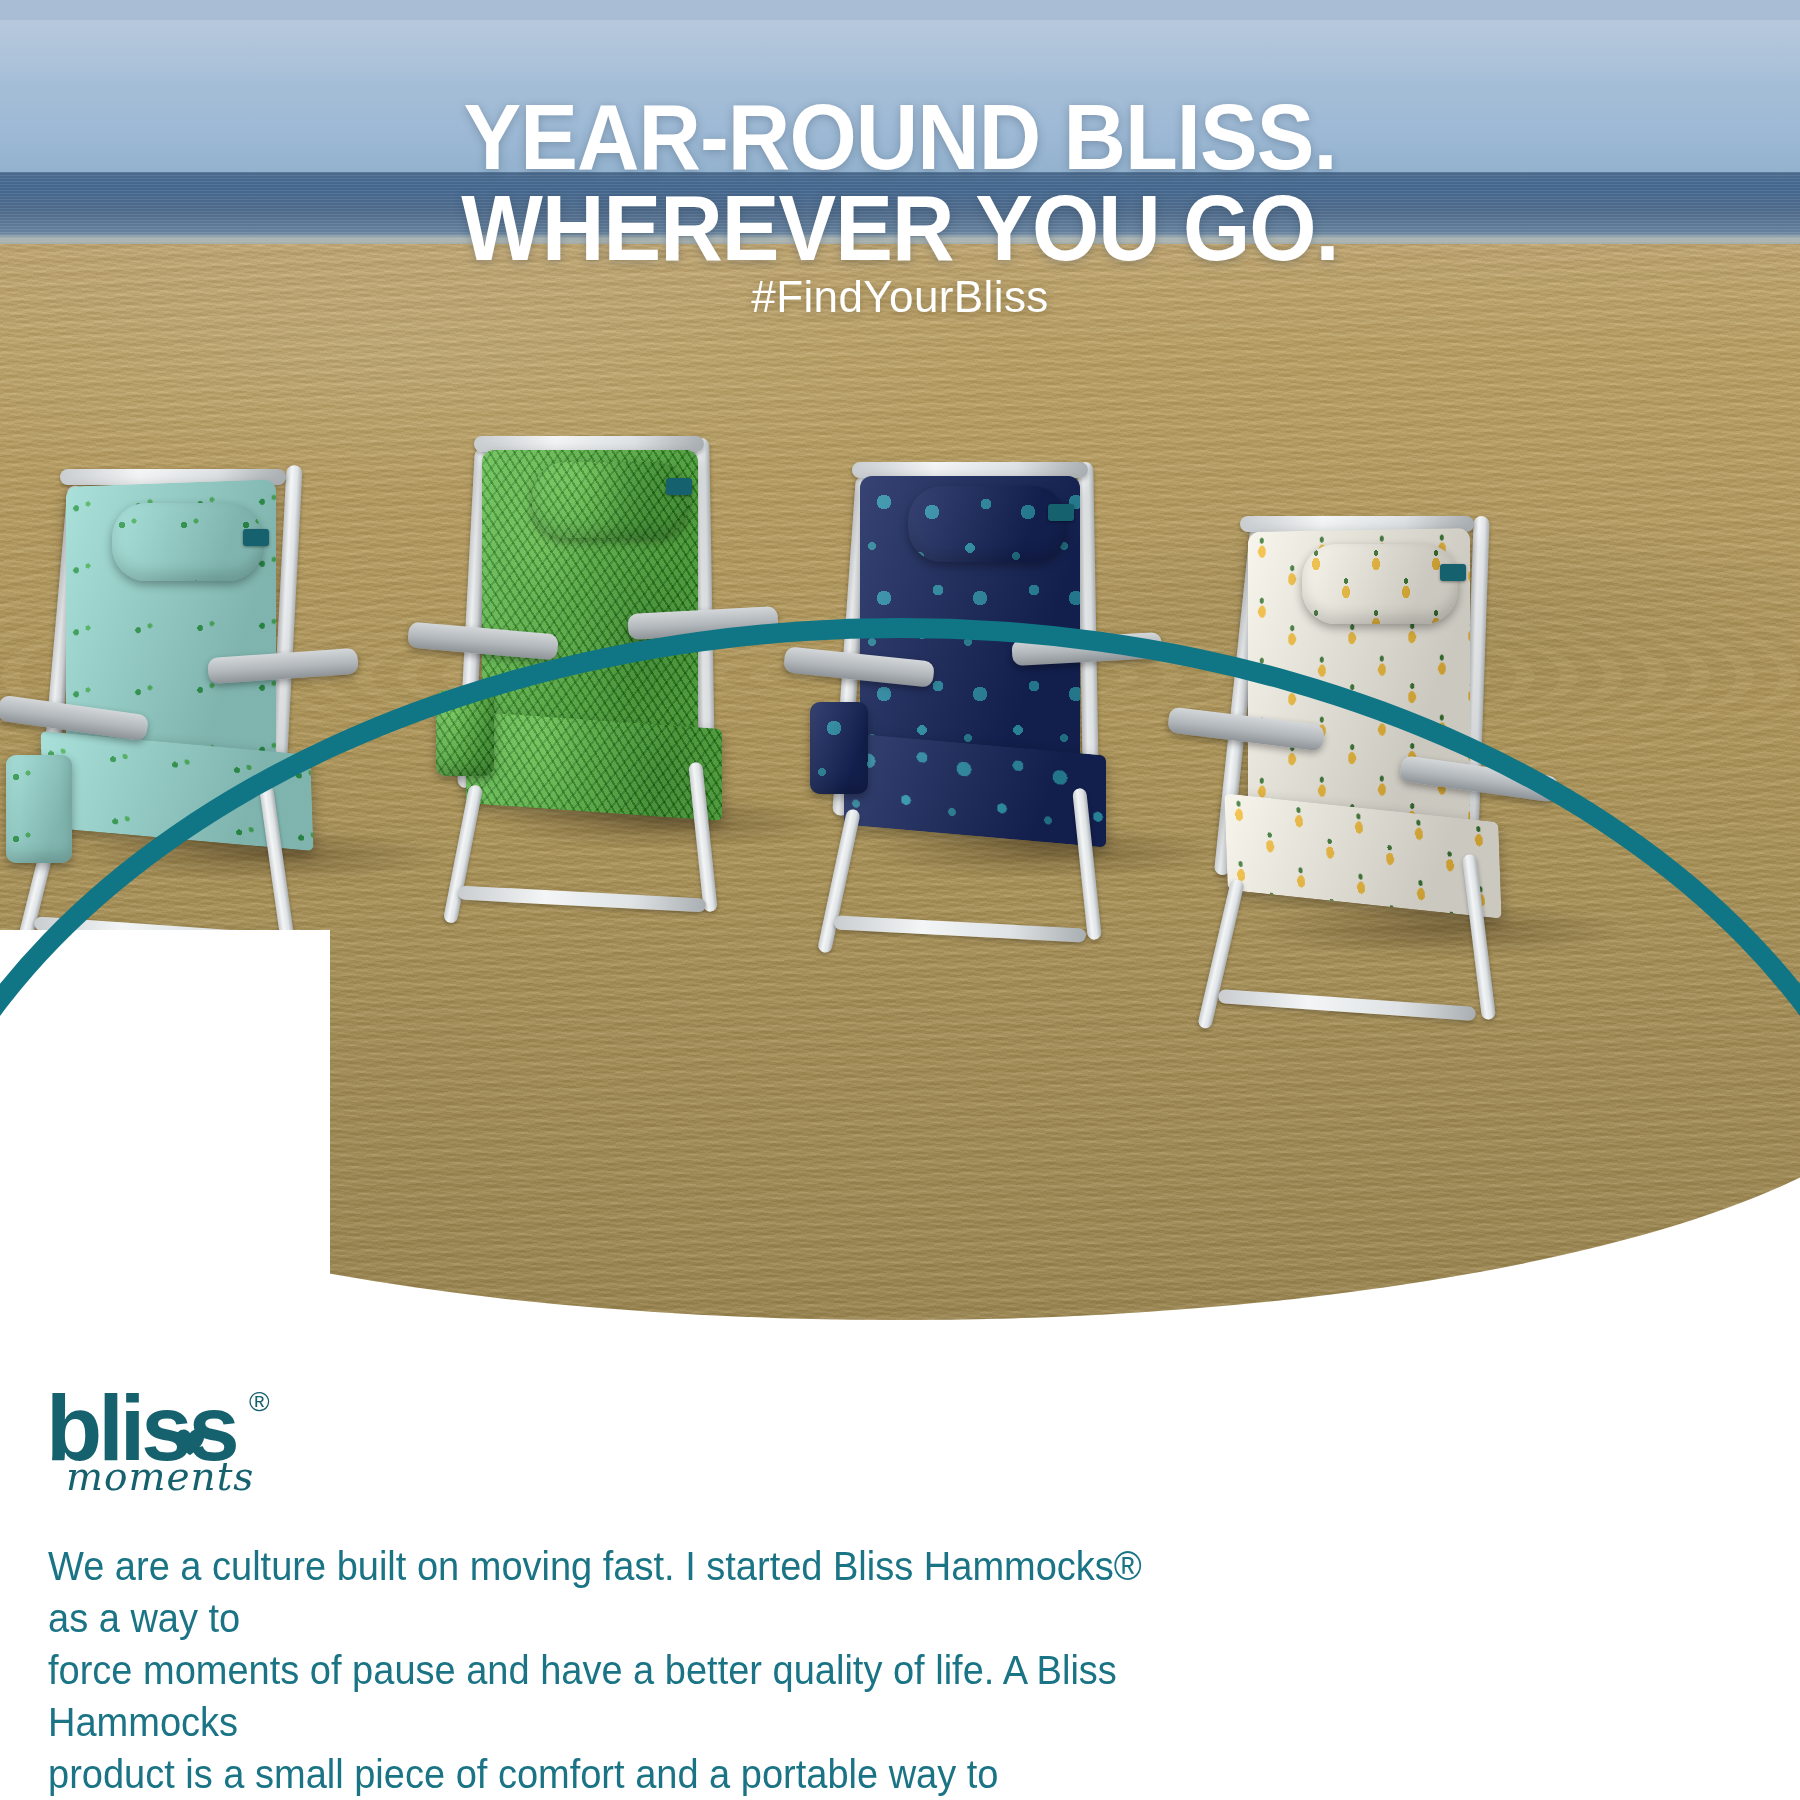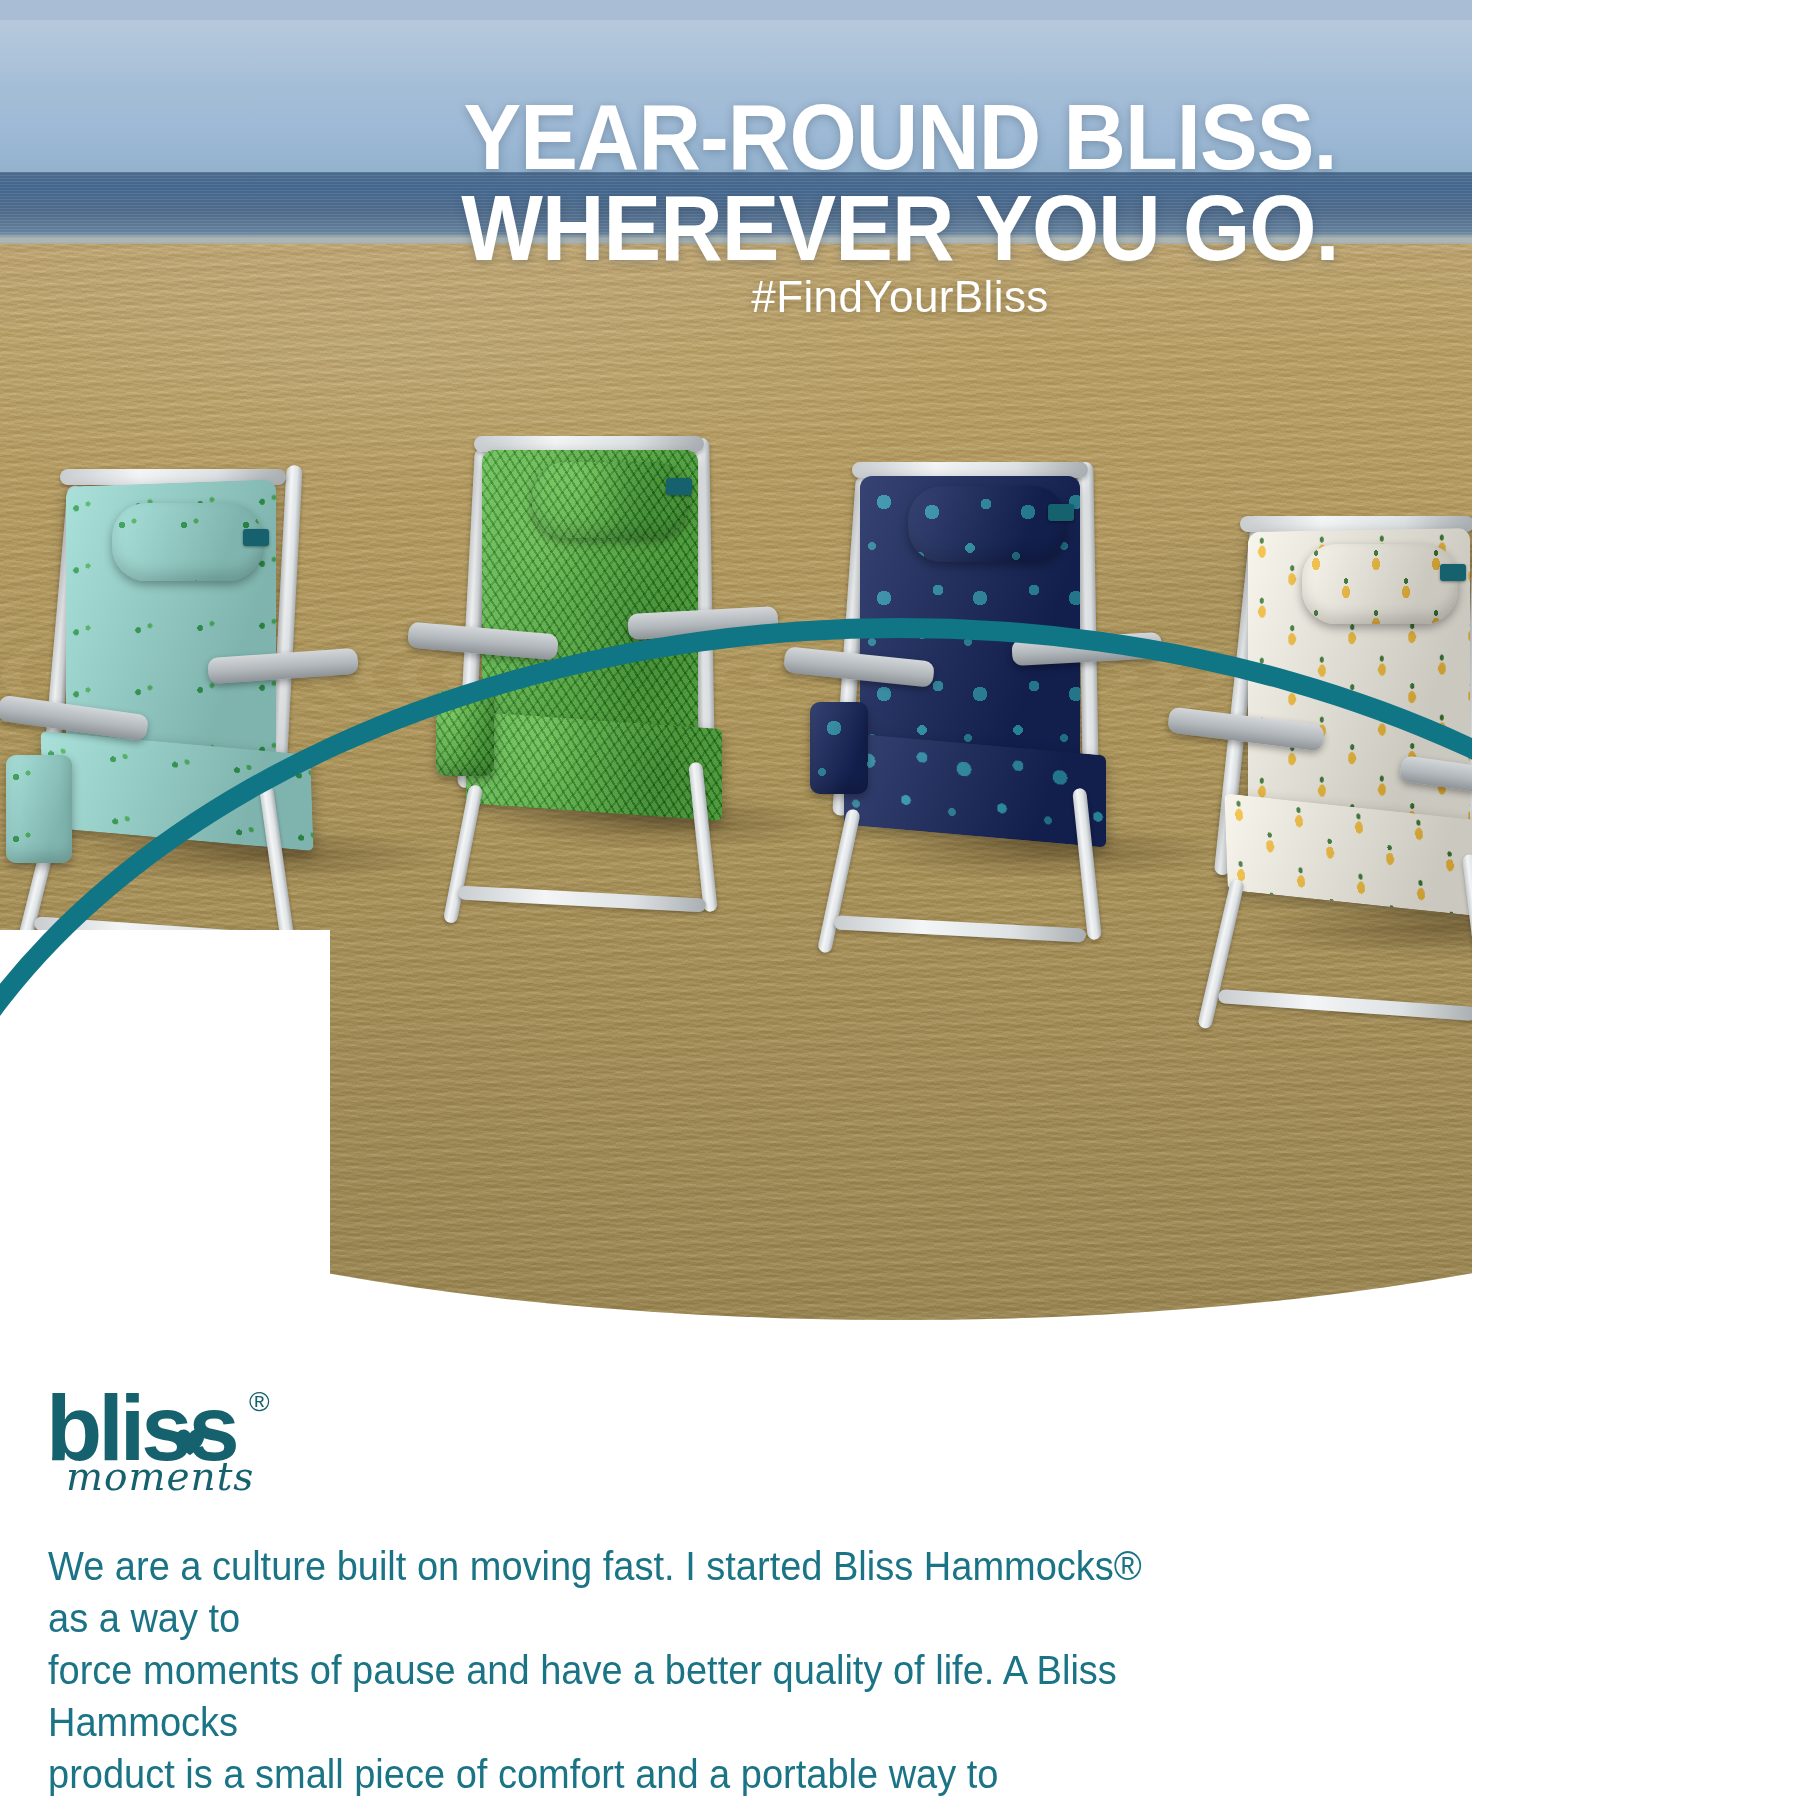--- a/index.html
+++ b/index.html
@@ -1,17 +1,17 @@
 <!DOCTYPE html>
 <html><head>
 <meta charset="utf-8">
 <style>
   html,body{margin:0;padding:0;background:#fff;}
   body{width:1800px;height:1800px;overflow:hidden;font-family:"Liberation Sans",sans-serif;}
-  #stage{position:relative;width:1472px;height:1800px;background:#fff;overflow:hidden;}
+  #stage{position:relative;width:1800px;height:1800px;background:#fff;overflow:hidden;}
 
   
   .hero{position:absolute;left:0;top:0;width:1800px;height:1320px;overflow:hidden;}
   .hero-clip{position:absolute;left:-130px;top:0;width:2060px;height:1320px;overflow:hidden;
              border-bottom-left-radius:100% 42%;border-bottom-right-radius:100% 42%;}
   .sky{position:absolute;left:0;top:0;width:100%;height:172px;
        background:linear-gradient(180deg,#a9bdd4 0%,#a8c0d8 38%,#9fbad6 72%,#93b2ce 100%);}
   .sky:after{content:"";position:absolute;left:0;top:20px;width:100%;height:60px;
        background:linear-gradient(180deg,rgba(255,255,255,.16),rgba(255,255,255,0));}
   .ocean{position:absolute;left:0;top:172px;width:100%;height:74px;

